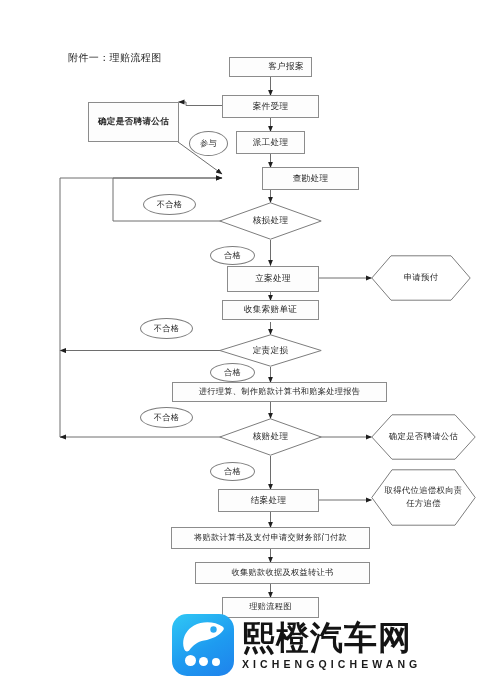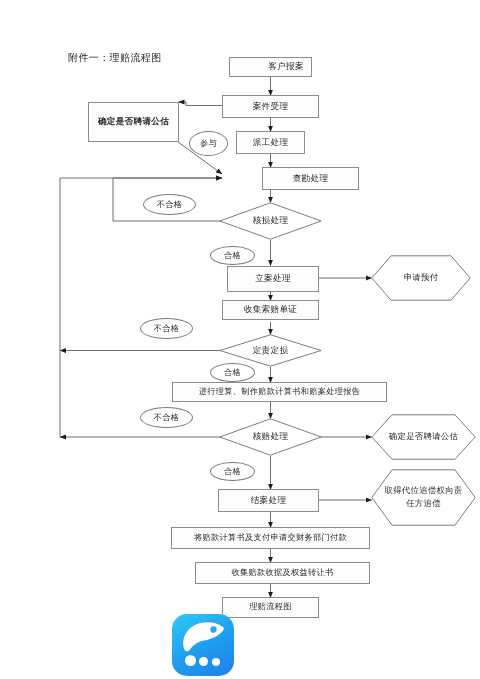--- a/index.html
+++ b/index.html
@@ -346,13 +346,17 @@
       <path d="M41.5 5.5 C34 0.5 22 -0.5 13 4.5 C3.5 9.8 0.5 20 3 27.5 C4 30.5 6.5 31.5 8.5 29
                C12 24.5 16.5 20.5 23 19.5 C31 18.2 38.5 14.5 42 9.5 C43.3 7.6 43 6.5 41.5 5.5 Z" fill="#ffffff"></path>
       <circle cx="32.5" cy="8.5" r="3.2" fill="#2aa9f2"></circle>
     </svg>
     <div class="wm-dots">
       <span class="wm-dot d1"></span>
       <span class="wm-dot d2"></span>
       <span class="wm-dot d3"></span>
     </div>
   </div>
+  <div class="wm-text">
+    <div class="wm-cn">熙橙汽车网</div>
+    <div class="wm-en">XICHENGQICHEWANG</div>
+  </div>
 </div>
 
 </body></html>

